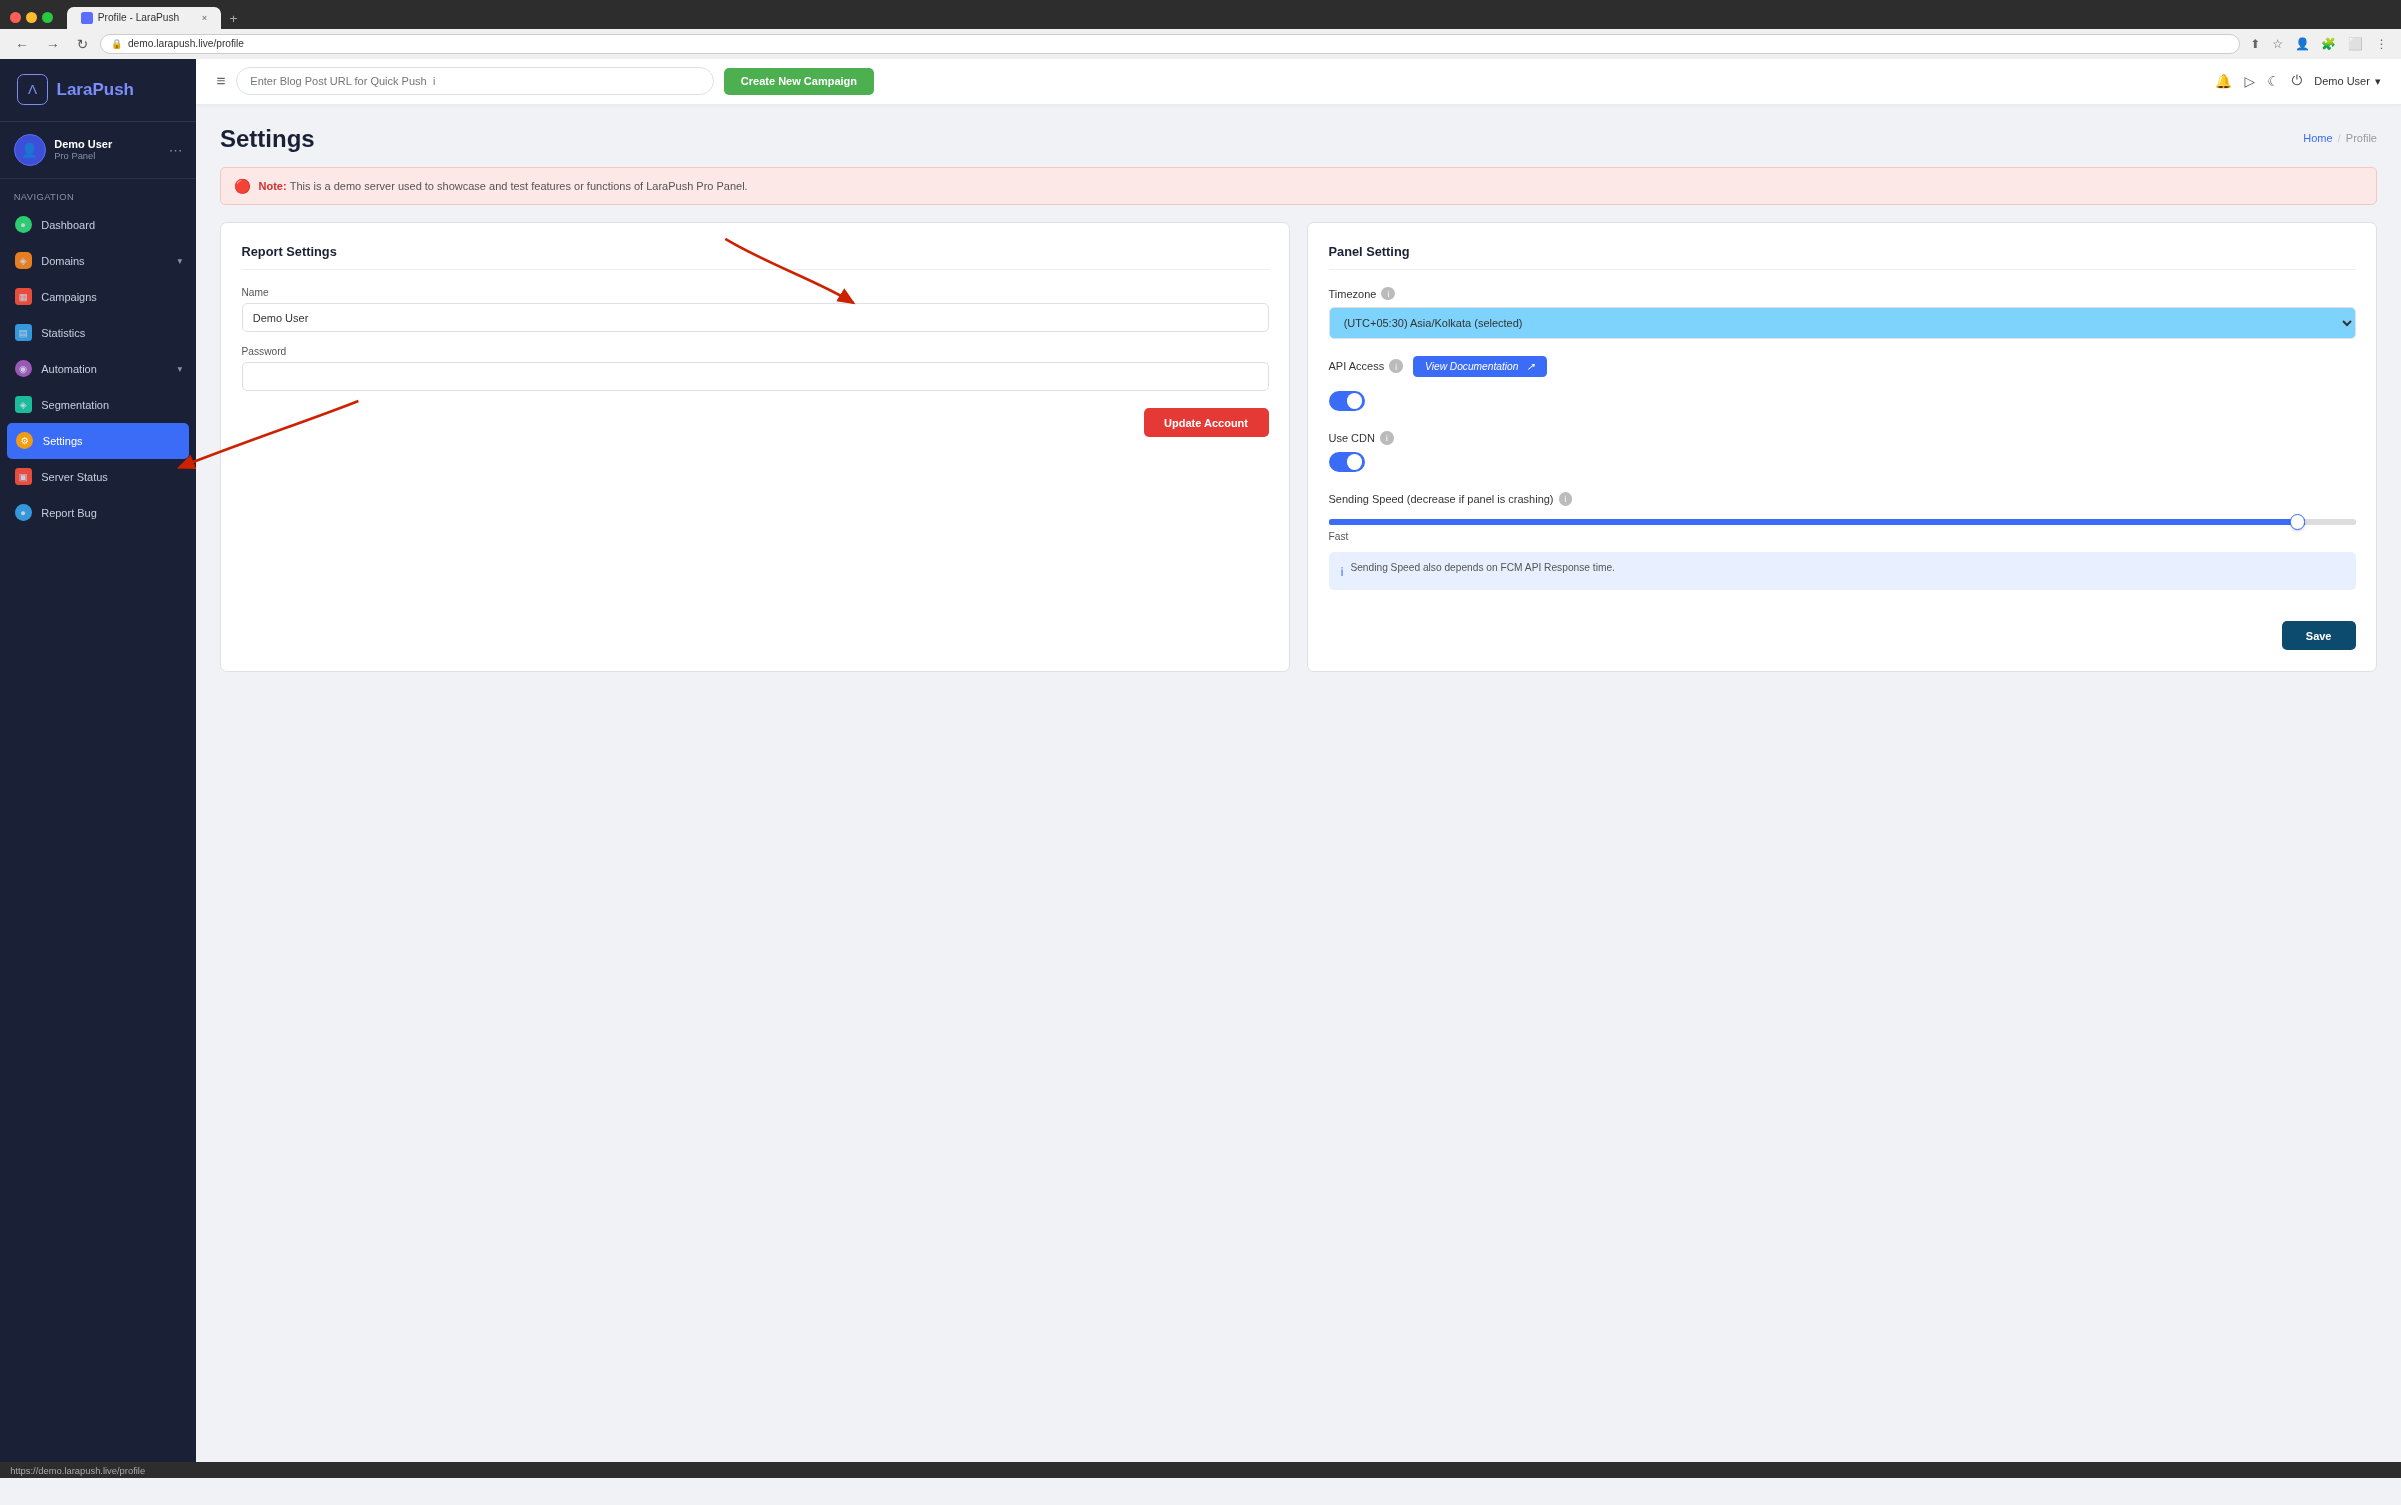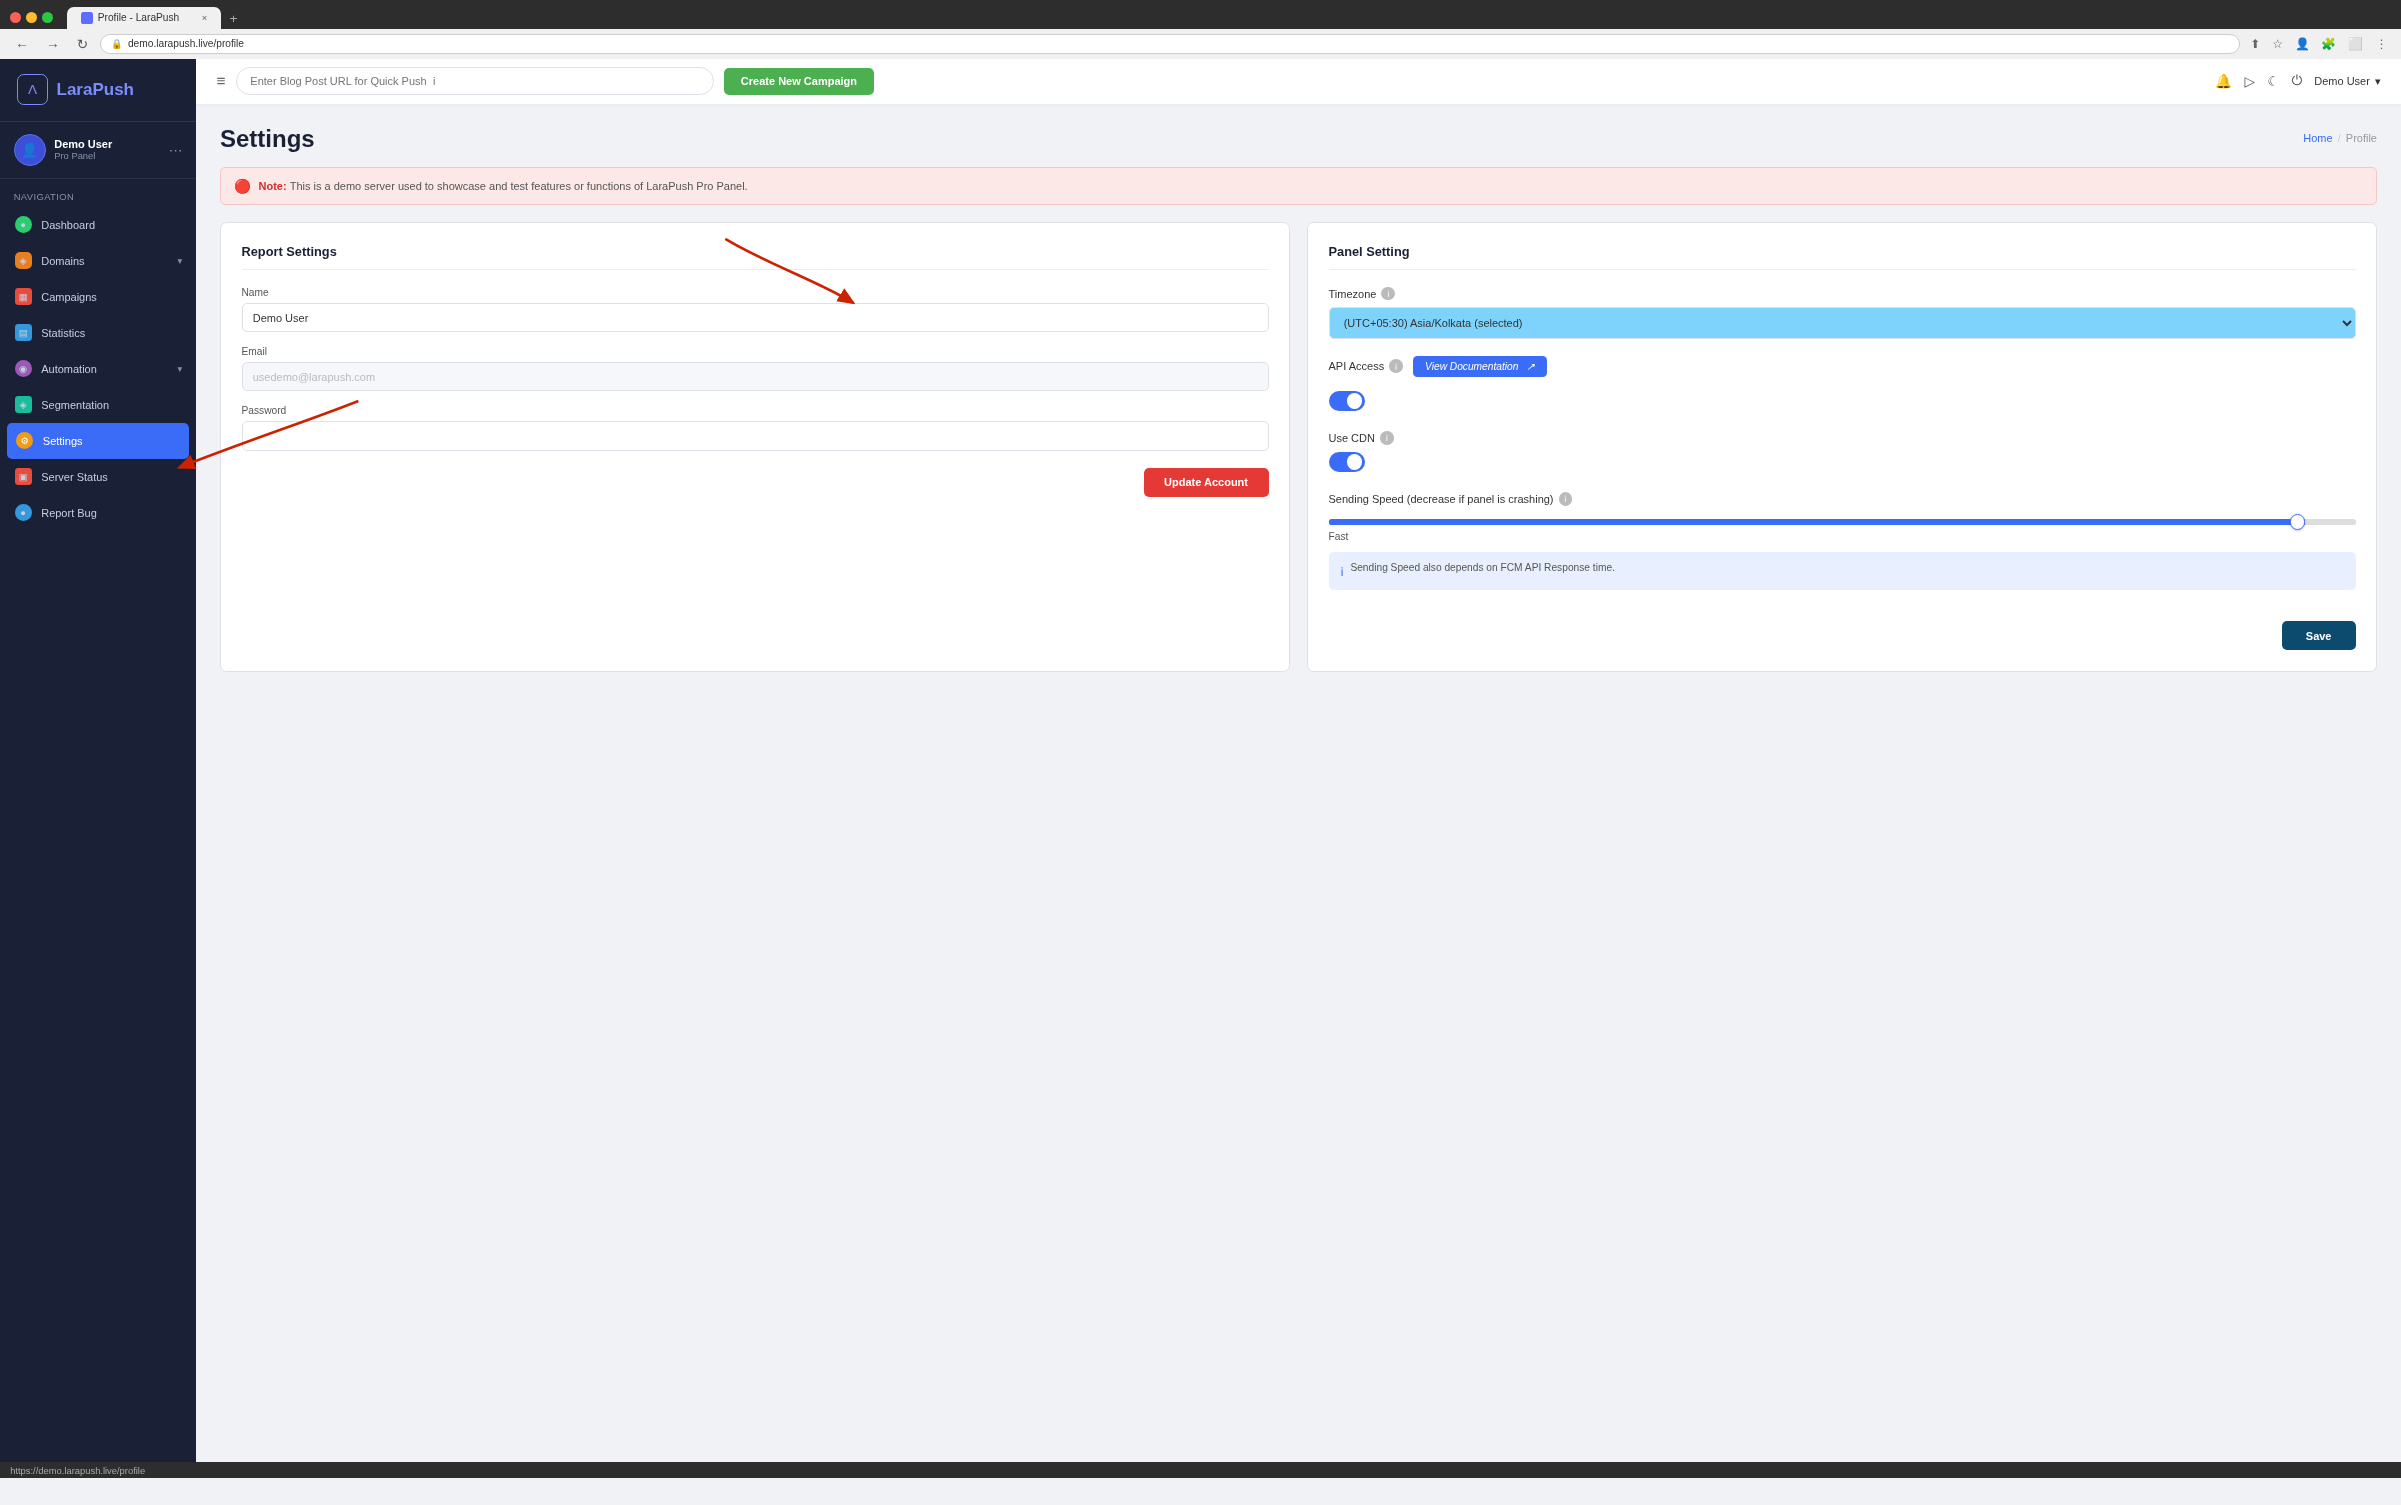--- a/index.html
+++ b/index.html
@@ -559,24 +559,20 @@
       <div class="settings-grid" style="position:relative;">
 
         <div class="settings-card">
           <div class="card-title">Report Settings</div>
 
           <div class="form-group">
             <label class="form-label">Name</label>
             <input class="form-input" type="text" value="Demo User" style="">
           </div>
 
-          <div class="form-group">
-            <label class="form-label">Email</label>
-            <input class="form-input" type="email" disabled="" placeholder="usedemo@larapush.com" style="">
-          </div>
 
           <div class="form-group">
             <label class="form-label">Password</label>
             <input class="form-input" type="password" value="" style="">
           </div>
 
           <div style="text-align:right; margin-top: 17px;">
             <button class="update-btn">Update Account</button>
           </div>
         </div>

